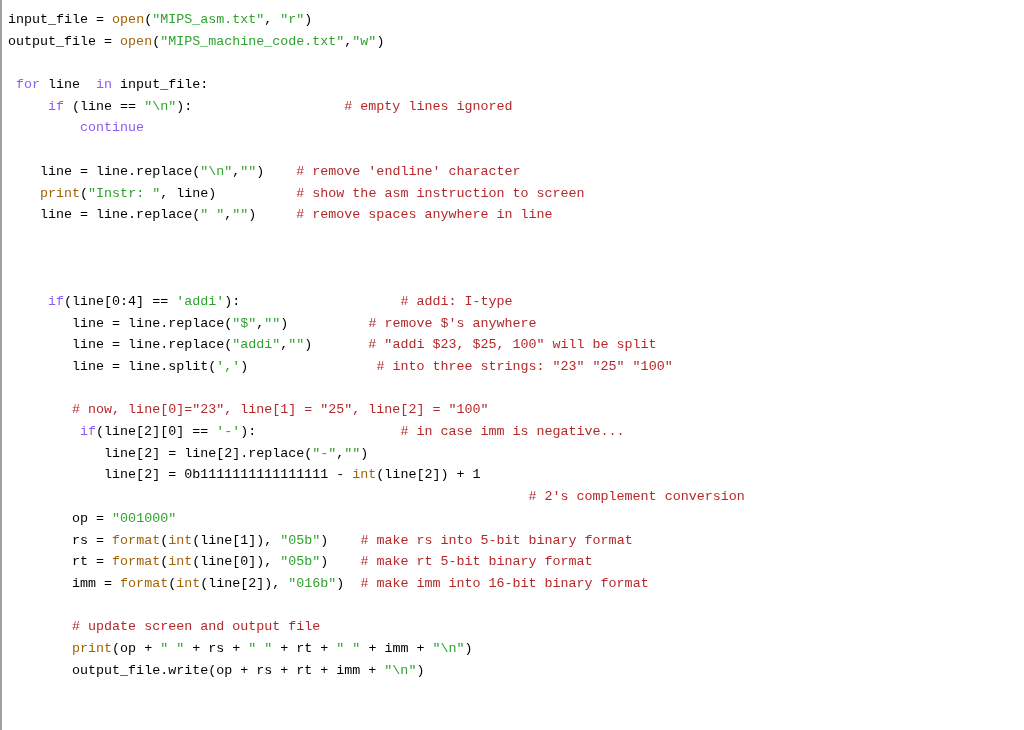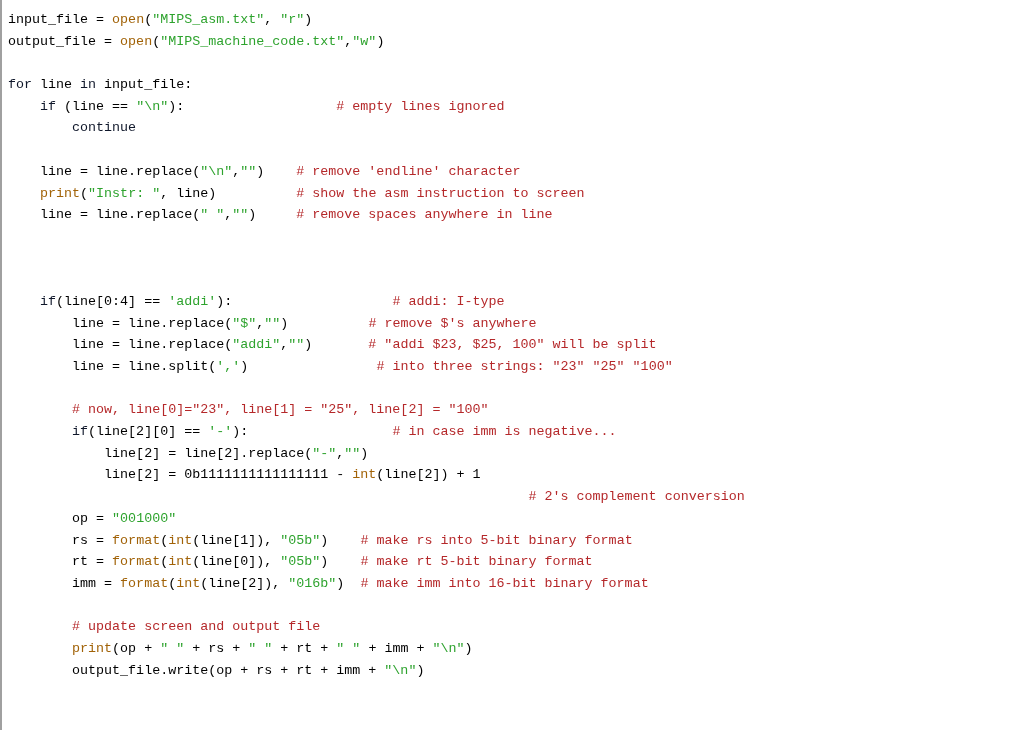--- a/index.html
+++ b/index.html
@@ -9,21 +9,21 @@
     border-left: 2px solid #a0a0a0; box-sizing: border-box;
     background: #ffffff;
   }
   .code {
     position: absolute; left: 6px; top: 9px;
     font-family: "Liberation Mono", "DejaVu Sans Mono", monospace;
     font-size: 13.35px; line-height: 21.7px; color: #000000;
     white-space: pre; margin: 0;
   }
   .ln { height: 21.7px; white-space: pre; }
-  .kw { color: #0f172a; }
+  .kw { color: #8b5cf6; margin-left: 8px; }
   .bi { color: #a16207; }
   .st { color: #2ea32e; }
   .cm { color: #b5282a; text-align: center; }
   .tx { color: #000000; }
 </style>
 </head>
 <body>
 
 <div class="editor">
   <div class="code" id="code"><div class="ln"><span class="tx">input_file = </span><span class="bi">open</span><span class="tx">(</span><span class="st">"MIPS_asm.txt"</span><span class="tx">, </span><span class="st">"r"</span><span class="tx">)</span></div><div class="ln"><span class="tx">output_file = </span><span class="bi">open</span><span class="tx">(</span><span class="st">"MIPS_machine_code.txt"</span><span class="tx">,</span><span class="st">"w"</span><span class="tx">)</span></div><div class="ln"> </div><div class="ln"><span class="kw">for</span><span class="tx"> line </span><span class="kw">in</span><span class="tx"> input_file:</span></div><div class="ln"><span class="tx">    </span><span class="kw">if</span><span class="tx"> (line == </span><span class="st">"\n"</span><span class="tx">):                   </span><span class="cm"># empty lines ignored</span></div><div class="ln"><span class="tx">        </span><span class="kw">continue</span></div><div class="ln"> </div><div class="ln"><span class="tx">    line = line.replace(</span><span class="st">"\n"</span><span class="tx">,</span><span class="st">""</span><span class="tx">)    </span><span class="cm"># remove 'endline' character</span></div><div class="ln"><span class="tx">    </span><span class="bi">print</span><span class="tx">(</span><span class="st">"Instr: "</span><span class="tx">, line)          </span><span class="cm"># show the asm instruction to screen</span></div><div class="ln"><span class="tx">    line = line.replace(</span><span class="st">" "</span><span class="tx">,</span><span class="st">""</span><span class="tx">)     </span><span class="cm"># remove spaces anywhere in line</span></div><div class="ln"> </div><div class="ln"> </div><div class="ln"> </div><div class="ln"><span class="tx">    </span><span class="kw">if</span><span class="tx">(line[0:4] == </span><span class="st">'addi'</span><span class="tx">):                    </span><span class="cm"># addi: I-type</span></div><div class="ln"><span class="tx">        line = line.replace(</span><span class="st">"$"</span><span class="tx">,</span><span class="st">""</span><span class="tx">)          </span><span class="cm"># remove $'s anywhere</span></div><div class="ln"><span class="tx">        line = line.replace(</span><span class="st">"addi"</span><span class="tx">,</span><span class="st">""</span><span class="tx">)       </span><span class="cm"># "addi $23, $25, 100" will be split</span></div><div class="ln"><span class="tx">        line = line.split(</span><span class="st">','</span><span class="tx">)                </span><span class="cm"># into three strings: "23" "25" "100"</span></div><div class="ln"> </div><div class="ln"><span class="tx">        </span><span class="cm"># now, line[0]="23", line[1] = "25", line[2] = "100"</span></div><div class="ln"><span class="tx">        </span><span class="kw">if</span><span class="tx">(line[2][0] == </span><span class="st">'-'</span><span class="tx">):                  </span><span class="cm"># in case imm is negative...</span></div><div class="ln"><span class="tx">            line[2] = line[2].replace(</span><span class="st">"-"</span><span class="tx">,</span><span class="st">""</span><span class="tx">)</span></div><div class="ln"><span class="tx">            line[2] = 0b1111111111111111 - </span><span class="bi">int</span><span class="tx">(line[2]) + 1</span></div><div class="ln"><span class="tx">                                                                 </span><span class="cm"># 2's complement conversion</span></div><div class="ln"><span class="tx">        op = </span><span class="st">"001000"</span></div><div class="ln"><span class="tx">        rs = </span><span class="bi">format</span><span class="tx">(</span><span class="bi">int</span><span class="tx">(line[1]), </span><span class="st">"05b"</span><span class="tx">)    </span><span class="cm"># make rs into 5-bit binary format</span></div><div class="ln"><span class="tx">        rt = </span><span class="bi">format</span><span class="tx">(</span><span class="bi">int</span><span class="tx">(line[0]), </span><span class="st">"05b"</span><span class="tx">)    </span><span class="cm"># make rt 5-bit binary format</span></div><div class="ln"><span class="tx">        imm = </span><span class="bi">format</span><span class="tx">(</span><span class="bi">int</span><span class="tx">(line[2]), </span><span class="st">"016b"</span><span class="tx">)  </span><span class="cm"># make imm into 16-bit binary format</span></div><div class="ln"> </div><div class="ln"><span class="tx">        </span><span class="cm"># update screen and output file</span></div><div class="ln"><span class="tx">        </span><span class="bi">print</span><span class="tx">(op + </span><span class="st">" "</span><span class="tx"> + rs + </span><span class="st">" "</span><span class="tx"> + rt + </span><span class="st">" "</span><span class="tx"> + imm + </span><span class="st">"\n"</span><span class="tx">)</span></div><div class="ln"><span class="tx">        output_file.write(op + rs + rt + imm + </span><span class="st">"\n"</span><span class="tx">)</span></div></div>

